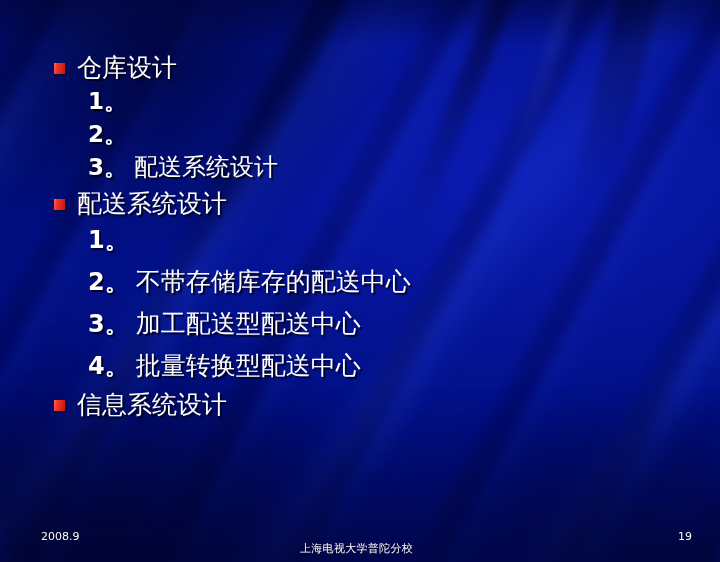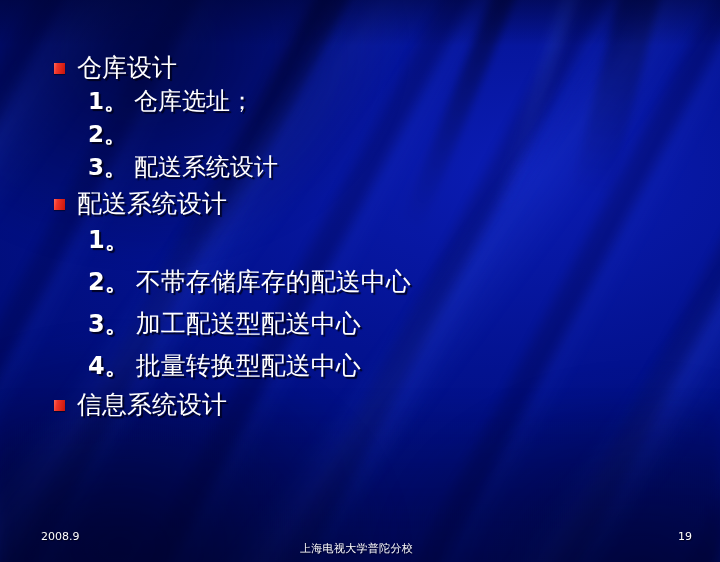--- a/index.html
+++ b/index.html
@@ -203,21 +203,20 @@
 
     <div class="line row-h1">
       <span class="bullet"></span>
       <span class="h-text">仓库设计</span>
     </div>
 
     <div class="grpA">
       <div class="line row-a1">
         <span class="sub">
           <span class="num">1。</span>
-          <span class="body">仓库选址；</span>
         </span>
       </div>
       <div class="line row-a2">
         <span class="sub">
           <span class="num">2。</span>
         </span>
       </div>
       <div class="line row-a3">
         <span class="sub">
           <span class="num">3。</span>

